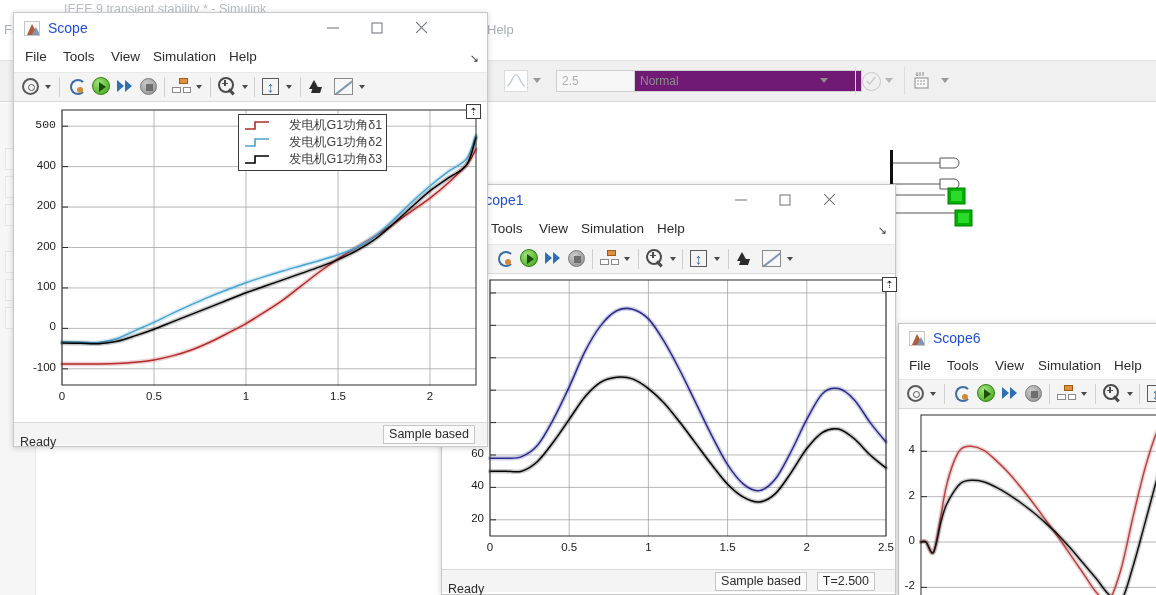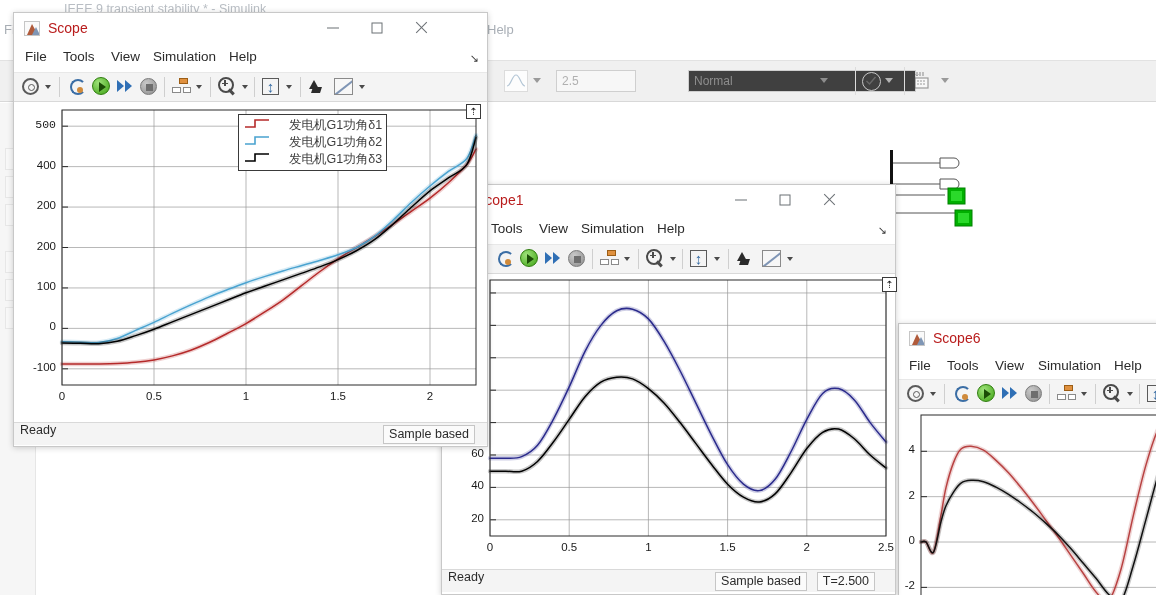--- a/index.html
+++ b/index.html
@@ -107,21 +107,21 @@
   }
   .scope-icon .peak2 {
     position: absolute; left: 7px; bottom: 0;
     width: 0; height: 0;
     border-left: 4px solid transparent;
     border-right: 4px solid transparent;
     border-bottom: 8px solid #7f96b5;
   }
   .scope-title {
     position: absolute; left: 34px; top: 6px;
-    font-size: 14px; color: #b91c1c; white-space: nowrap;
+    font-size: 14px; color: #1d4ed8; white-space: nowrap;
   }
   .win-btn {
     position: absolute; top: 0; width: 44px; height: 30px;
     cursor: default;
   }
   .min-bar {
     position: absolute; left: 50%; top: 50%;
     transform: translate(-50%,-50%);
     width: 12px; height: 1px; background: #6b7075;
   }
@@ -258,36 +258,36 @@
   }
   .ytick { text-align: right; }
   .xtick { text-align: center; }
 
   .legend-box {
     position: absolute;
     background: #ffffff;
     border: 1px solid #3a3a3a;
     padding: 2px 4px;
   }
-  .legend-row { display: flex; height: 17px; }
+  .legend-row { display: flex; align-items: center; height: 17px; }
   .legend-sample { width: 34px; height: 13px; position: relative; flex: 0 0 auto; }
   .legend-label {
     margin-left: 12px; font-size: 12.5px; color: #3e3e3e;
     white-space: nowrap;
     font-family: "Liberation Sans", sans-serif;
   }
 
   .statusbar {
     position: relative;
     background: #f4f4f4;
     border-top: 1px solid #d9d9d9;
     height: 23px;
   }
   .status-left {
-    position: absolute; left: 6px; top: 0;
+    position: absolute; left: 6px; top: 12px;
     font-size: 12.5px; color: #2b2b2b;
   }
   .status-cell {
     position: absolute; top: 2px; height: 19px;
     border: 1px solid #c6c6c6; background: #fbfbfb;
     font-size: 12.5px; color: #2b2b2b;
     padding: 0 5px; line-height: 17px;
     white-space: nowrap;
   }
 
@@ -327,21 +327,21 @@
 
   <div id="simulink-toolbar">
     <div class="sl-sep" style="left:36px;"></div>
     <div class="sl-tb-icon" style="left:504px;">
       <svg width="22" height="20" viewBox="0 0 22 20" style="opacity:.5">
         <path d="M2 15 C6 15, 7 4, 11 4 C15 4, 16 15, 20 15" stroke="#6a8fae" fill="none" stroke-width="1.2"></path>
       </svg>
     </div>
     <div class="sl-caret" style="left:533px;"></div>
     <div class="sl-tb-box" style="left:556px; width:80px;">2.5</div>
-    <div class="sl-tb-box" style="left:688px; width:228px; background:#404040; color:#8d8d8d;">Normal</div>
+    <div class="sl-tb-box" style="left:634px; width:228px; background:#701a75; color:#8d8d8d;">Normal</div>
     <div class="sl-caret" style="left:820px; border-top-color:#8d8d8d;"></div>
     <div class="sl-sep" style="left:855px;"></div>
     <div style="position:absolute;left:862px;top:11px;width:19px;height:19px;border:1.5px solid #c8c8c8;border-radius:50%;">
       <svg width="16" height="16" viewBox="0 0 16 16" style="position:absolute;left:0;top:0;opacity:.45">
         <path d="M3.5 8 L6.5 11 L12.5 4" stroke="#9a9a9a" stroke-width="1.4" fill="none"></path>
       </svg>
     </div>
     <div class="sl-caret" style="left:885px; border-top-color:#b4b4b4;"></div>
     <div class="sl-sep" style="left:904px;"></div>
     <div style="position:absolute;left:912px;top:10px;width:21px;height:21px;">

